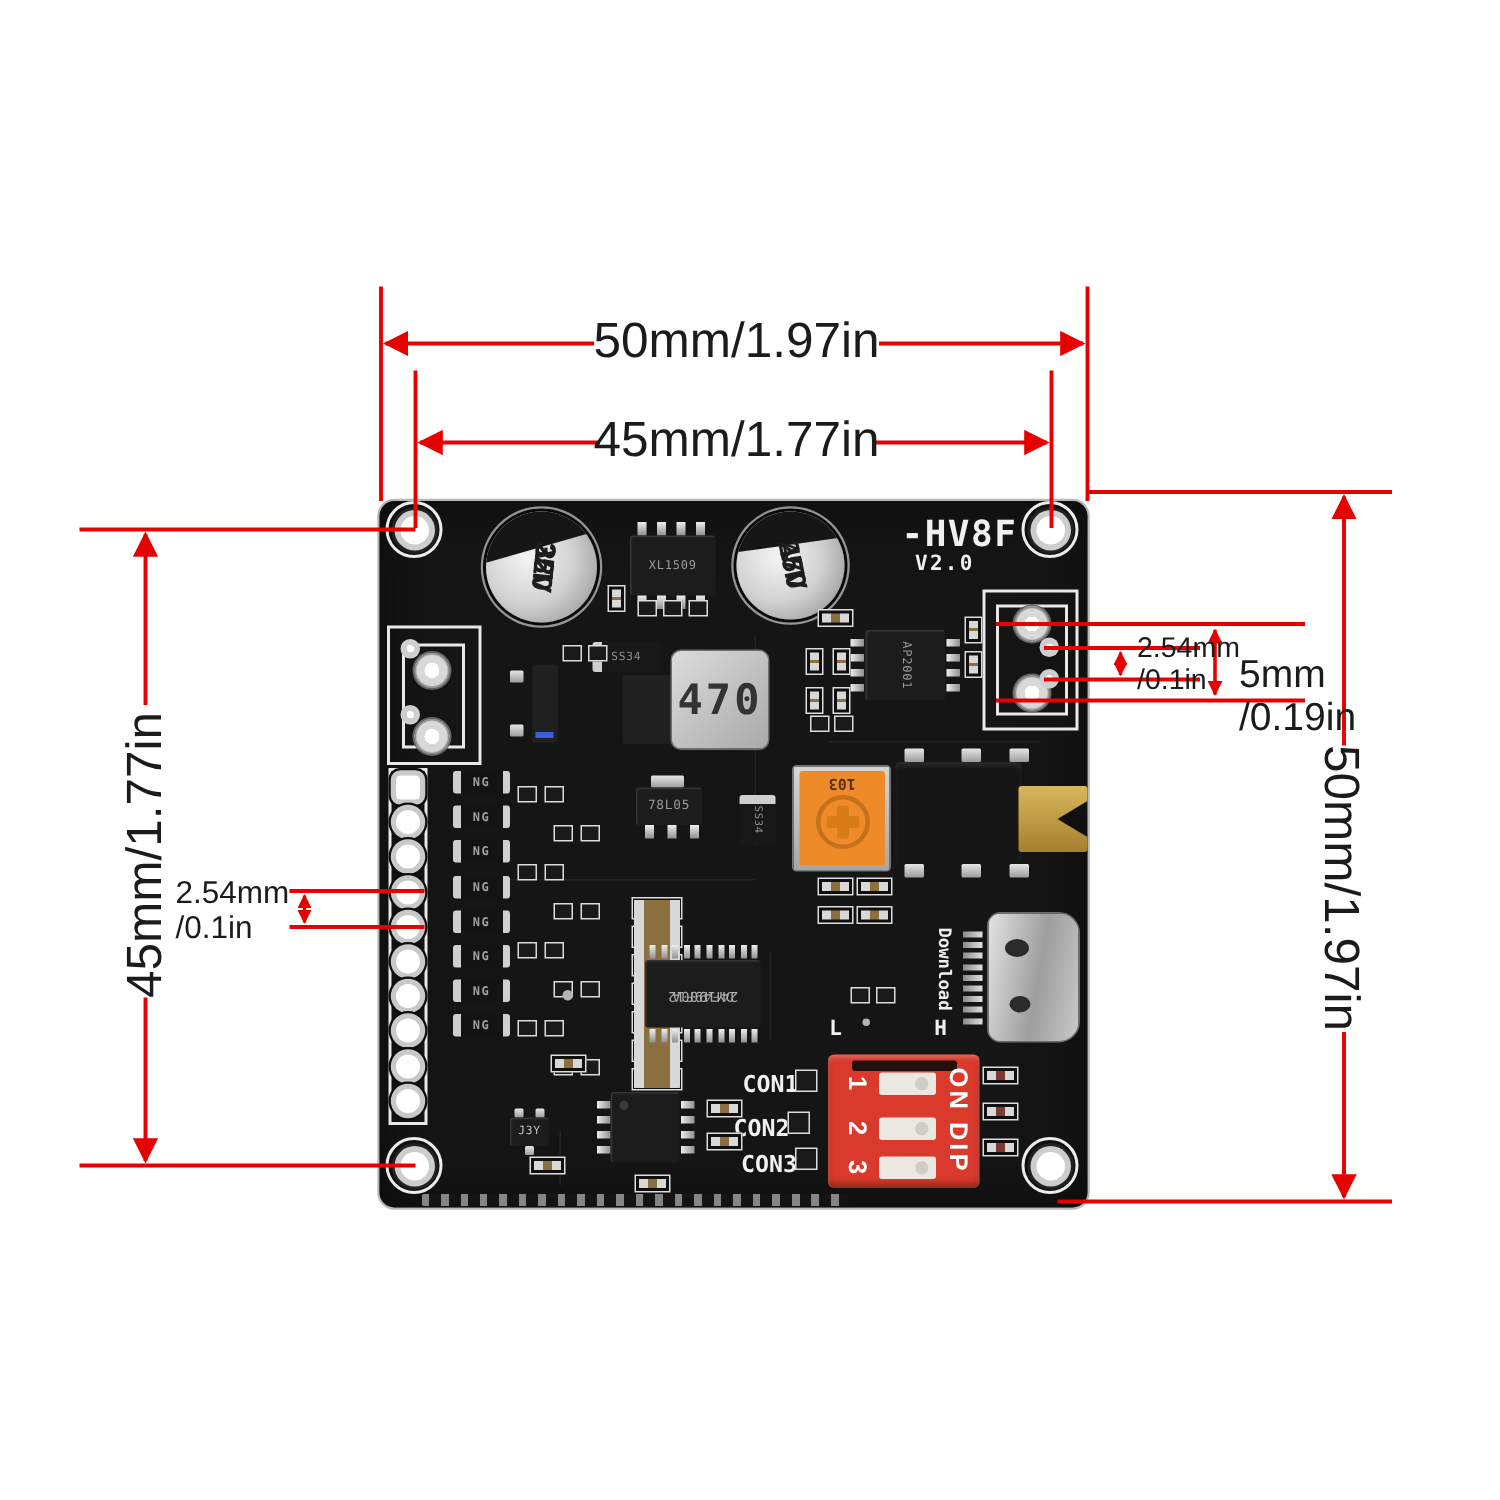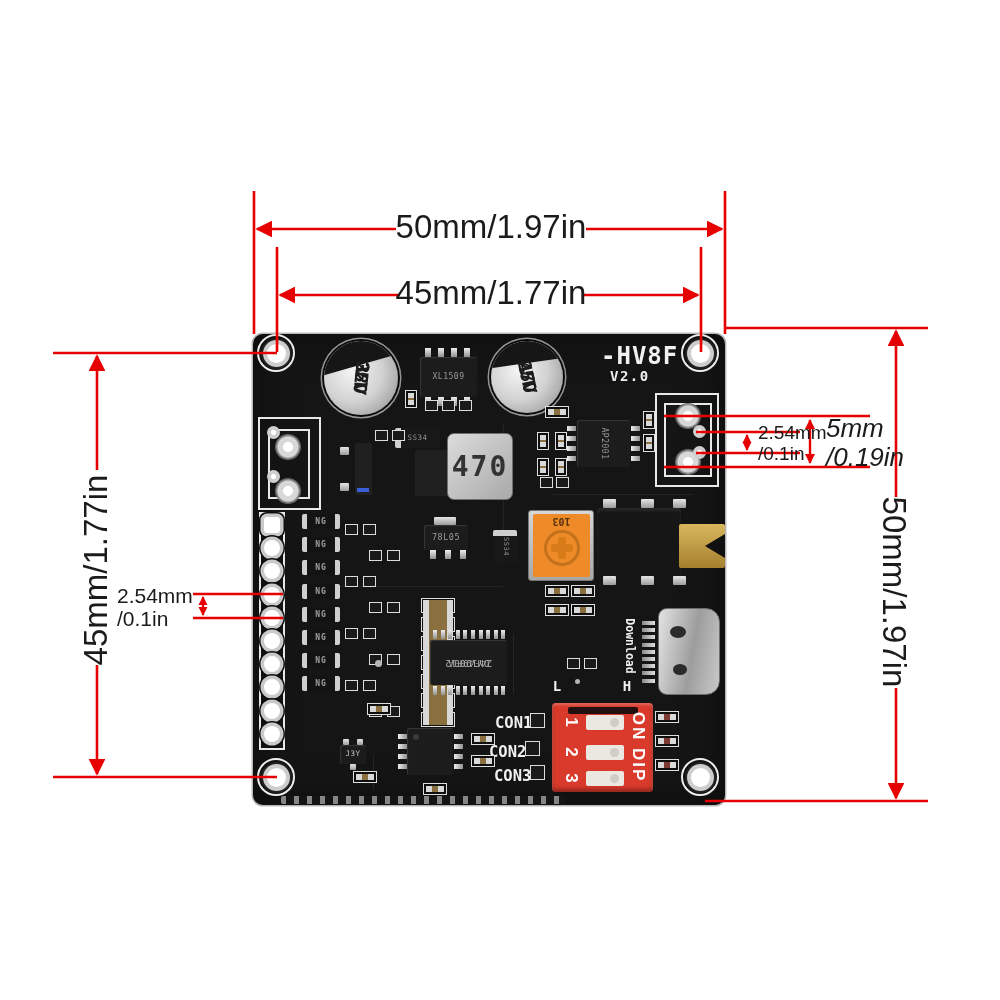--- a/index.html
+++ b/index.html
@@ -514,17 +514,17 @@
   <div class="dim-label dim-vert-l" style="left:96px;top:570px;">45mm/1.77in</div>
   <div class="dim-label dim-vert-r" style="left:894px;top:592px;">50mm/1.97in</div>
   <div class="dim-label dim-small" style="left:117px;top:608px;">
     <span style="display:block;">2.54mm</span>
     <span style="display:block;">/0.1in</span>
   </div>
   <div class="dim-label dim-small2" style="left:758px;top:444px;">
     <span style="display:block;">2.54mm</span>
     <span style="display:block;">/0.1in</span>
   </div>
-  <div class="dim-label dim-med" style="left:826px;top:443px;font-style:italic;">
+  <div class="dim-label dim-med" style="left:826px;top:464px;">
     <span style="display:block;">5mm</span>
     <span style="display:block;">/0.19in</span>
   </div>
 </div>
 
 </body></html>

